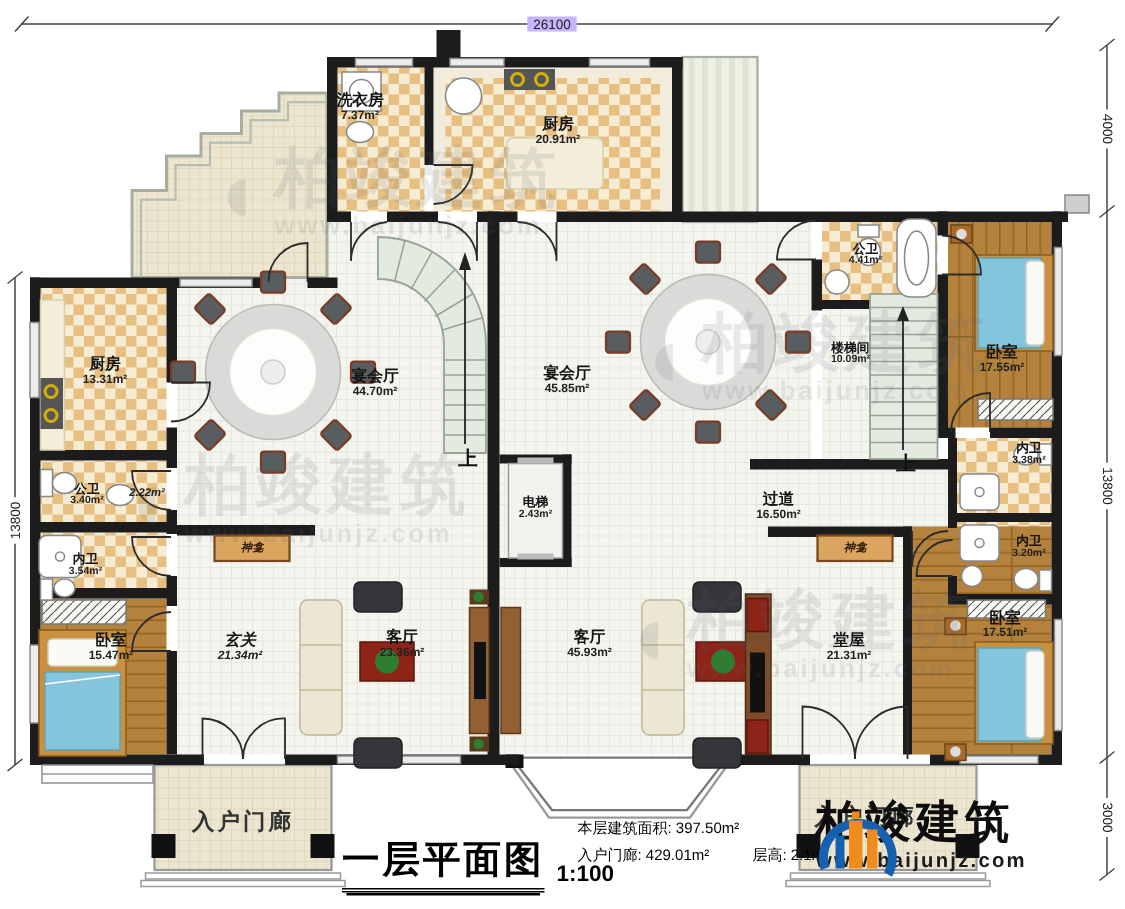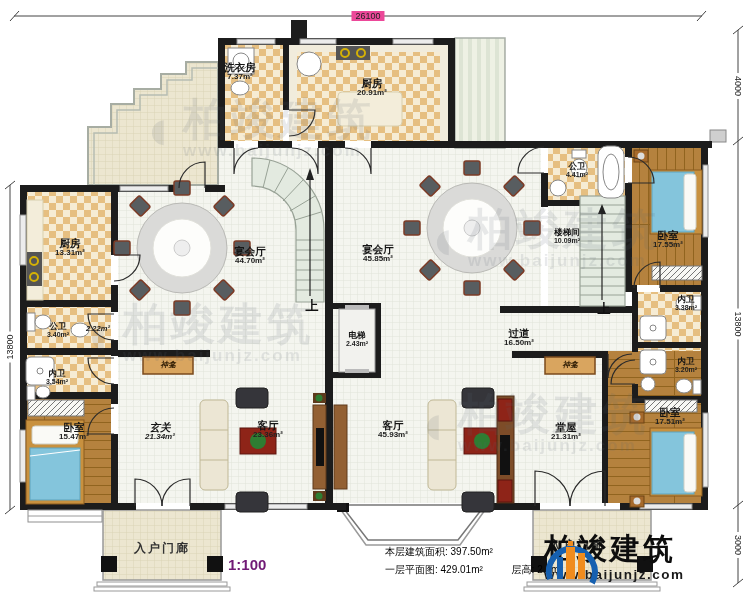--- a/index.html
+++ b/index.html
@@ -8,35 +8,35 @@
   svg{position:absolute;left:0;top:0;}
   .rlabel{position:absolute;transform:translate(-50%,-50%);text-align:center;line-height:1.08;
           color:#141414;white-space:nowrap;z-index:30;}
   .rlabel .rname{display:block;font-weight:bold;font-size:10.5px;}
   .rlabel .rarea{display:block;font-size:8px;font-weight:bold;color:#222;}
   .rlabel.small .rname{font-size:8.5px;}
   .rlabel.small .rarea{font-size:7px;}
   .tinylabel{position:absolute;transform:translate(-50%,-50%);font-size:7.5px;font-weight:bold;
              color:#2e1c04;z-index:31;white-space:nowrap;font-style:italic;}
   .uplabel{position:absolute;transform:translate(-50%,-50%);font-size:13px;font-weight:bold;color:#111;z-index:31;}
-  .porchlabel{position:absolute;transform:translate(-50%,-50%);font-size:12px;font-weight:bold;
+  .porchlabel{position:absolute;transform:translate(-50%,-50%);font-size:15px;font-weight:bold;
               color:#333;letter-spacing:2px;z-index:31;font-family:Liberation Mono, monospace;}
   .dim{position:absolute;font-size:9px;color:#222;z-index:32;white-space:nowrap;}
-  .dim.h{transform:translate(-50%,-50%);background:#ec4899;padding:0 4px;}
+  .dim.h{transform:translate(-50%,-50%);background:#c4b5fd;padding:0 4px;}
   .dim.v{transform:translate(-50%,-50%) rotate(90deg);background:#fff;padding:0 3px;}
   .dim.vl{transform:translate(-50%,-50%) rotate(-90deg);background:#fff;padding:0 3px;}
   .watermark{position:absolute;display:flex;align-items:center;gap:8px;opacity:0.13;z-index:25;
              pointer-events:none;color:#5a6470;}
   .watermark .wmark-glyph{font-size:58px;font-weight:bold;font-style:italic;}
   .watermark .wm-name{font-size:44px;font-weight:bold;letter-spacing:4px;line-height:1;}
   .watermark .wm-url{font-size:17px;font-weight:bold;letter-spacing:2px;}
   .titleblock{position:absolute;left:228px;top:556px;z-index:40;display:flex;align-items:flex-end;gap:8px;}
   .titleblock .tb-title{font-size:25px;font-weight:bold;color:#000;letter-spacing:2px;
        border-bottom:3px double #000;padding-bottom:3px;box-shadow:0 5px 0 -3px #000;}
-  .titleblock .tb-scale{font-size:15px;font-weight:bold;color:#701a75;padding-bottom:4px;}
+  .titleblock .tb-scale{font-size:15px;font-weight:bold;color:#000000;padding-bottom:4px;}
   .stats{position:absolute;left:385px;top:545px;z-index:40;font-size:10px;font-weight:normal;color:#000;}
   .stats .srow{margin-bottom:3.5px;white-space:nowrap;}
   .stats .inline-gap{display:inline-block;width:26px;}
   .logo{position:absolute;left:540px;top:533px;z-index:41;display:flex;align-items:center;}
   .logo .logo-text{margin-left:4px;}
   .logo .logo-name{font-size:30px;font-weight:900;color:#0d0d0d;letter-spacing:3px;line-height:1.05;}
   .logo .logo-url{font-size:13.5px;font-weight:bold;color:#1a1a1a;letter-spacing:1.5px;}
 </style>
 </head>
 <body>
@@ -545,27 +545,28 @@
 <div class="porchlabel" style="left:162px;top:548px;">入户门廊</div>
 <div class="porchlabel" style="left:577px;top:545px;">入户门廊</div>
 
 <div class="dim h" style="left:368px;top:16px;">26100</div>
 <div class="dim v" style="left:738px;top:86px;">4000</div>
 <div class="dim v" style="left:738px;top:324px;">13800</div>
 <div class="dim v" style="left:738px;top:545px;">3000</div>
 <div class="dim vl" style="left:10px;top:347px;">13800</div>
 
 <div class="titleblock">
+  <span class="tb-title">一层平面图</span>
   <span class="tb-scale">1:100</span>
 </div>
 <div class="stats">
   <div class="srow">
     <span>本层建筑面积:</span> <span>397.50m²</span></div>
   <div class="srow">
-    <span>一层平面图:</span> <span>429.01m²</span><span class="inline-gap"></span>
+    <span>入户门廊:</span> <span>429.01m²</span><span class="inline-gap"></span>
     <span><span>层高:</span> <span>2.1m</span></span></div>
 </div>
 
 <div class="logo">
   <svg width="62" height="64" viewBox="0 0 62 64">
     <path d="M10,46 A23,23 0 1 1 52,50" fill="none" stroke="#1660b0" stroke-width="6"></path>
     <rect x="26" y="14" width="9" height="32" fill="#f08c1e"></rect>
     <rect x="38" y="20" width="7" height="26" fill="#f08c1e"></rect>
     <rect x="17" y="24" width="6" height="22" fill="#1660b0"></rect>
     <rect x="28" y="8" width="5" height="5" fill="#f08c1e"></rect>

